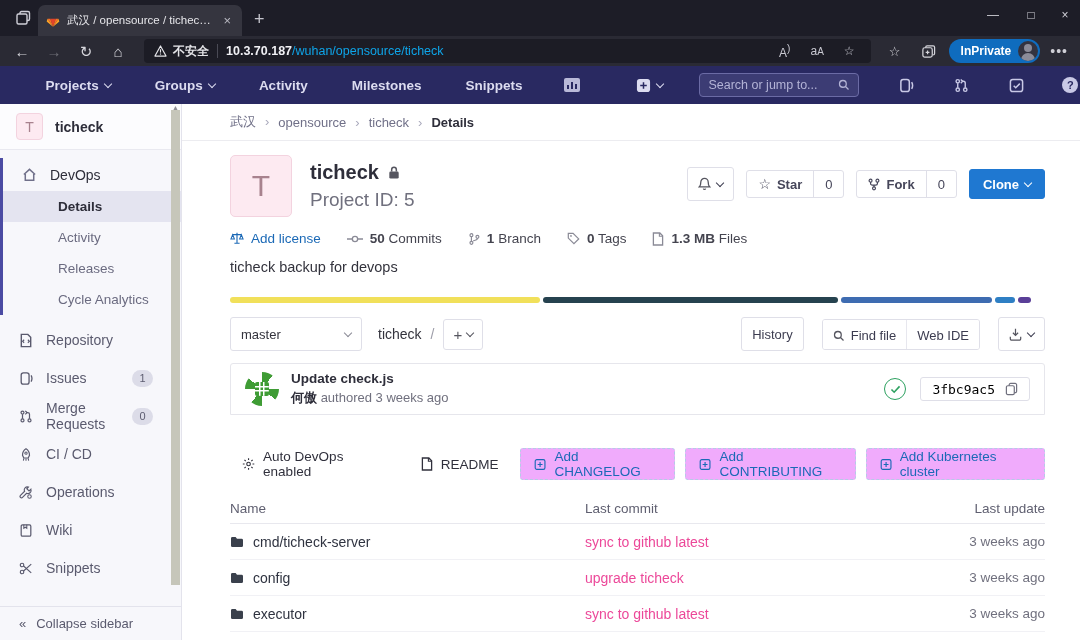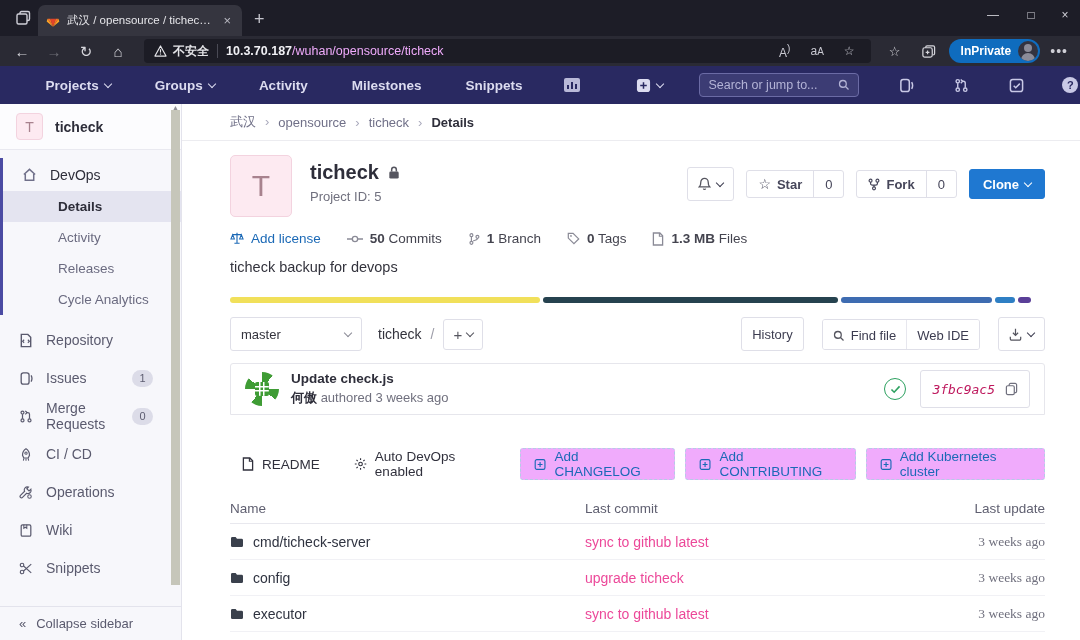--- a/index.html
+++ b/index.html
@@ -19,21 +19,21 @@
   .win-close { width:30px !important; }
 
   .toolbar { height:30px; background:#2a2a34; display:flex; align-items:center; padding:0 8px; gap:4px; flex:none; }
   .nav-ico { width:28px; text-align:center; color:#d6d6dc; font-size:15px; line-height:1; }
   .nav-ico.dim { opacity:.38; }
   .addr { flex:1; height:24px; background:#1c1c25; border-radius:4px; margin:0 6px 0 8px; display:flex; align-items:center; padding:0 10px; gap:8px; min-width:0; }
   .addr-warning { display:flex; align-items:center; gap:6px; color:#e4e4e8; font-size:12px; font-weight:bold; white-space:nowrap; }
   .addr-sep { width:1px; height:14px; background:#4a4a55; }
   .addr-url { font-size:12.5px; white-space:nowrap; overflow:hidden; }
   .addr-host { color:#f0f0f4; font-weight:bold; }
-  .addr-path { color:#f0abfc; }
+  .addr-path { color:#0ea5e9; }
   .addr-spacer { flex:1; }
   .addr-ico { color:#c9c9d2; font-size:12px; padding:0 6px; white-space:nowrap; }
   .tb-right { display:flex; align-items:center; gap:6px; }
   .inprivate { height:24px; background:#0f6cbe; border-radius:13px; display:flex; align-items:center; gap:7px; padding:2px 2px 2px 12px; }
   .inprivate-label { color:#fff; font-size:12px; font-weight:bold; }
   .inprivate-avatar { width:20px; height:20px; border-radius:50%; background:#333340; position:relative; overflow:hidden; }
   .inprivate-avatar::before { content:""; position:absolute; width:8px; height:8px; border-radius:50%; background:#8b8b98; left:6px; top:3px; }
   .inprivate-avatar::after { content:""; position:absolute; width:14px; height:9px; border-radius:7px 7px 0 0; background:#8b8b98; left:3px; top:12px; }
   .more-dots { color:#cfcfd6; font-size:14px; letter-spacing:1px; padding:0 4px; }
 
@@ -83,21 +83,21 @@
   .breadcrumbs { height:37px; border-bottom:1px solid #ececf0; display:flex; align-items:center; padding-left:48px; font-size:13px; color:#707088; flex:none; }
   .bc-item { white-space:nowrap; }
   .bc-item:not(:last-child)::after { content:"\203A"; margin:0 9px; color:#a9a9bc; }
   .bc-item.current { color:#2e2e3a; font-weight:600; }
   .content { flex:1; padding:12px 35px 0 48px; overflow:hidden; }
 
   .proj-header { display:flex; align-items:flex-start; gap:18px; margin-top:2px; }
   .proj-avatar { width:62px; height:62px; border-radius:5px; background:#fdeaf1; border:1px solid #f3d3df; color:#a8828e; font-size:30px; display:flex; align-items:center; justify-content:center; flex:none; }
   .proj-title-row { display:flex; align-items:center; gap:8px; margin-top:6px; }
   .proj-title { font-size:20px; font-weight:bold; color:#2e2e3a; }
-  .proj-id { font-size:13px; color:#70707e; margin-top:5px; }
+  .proj-id { font-size:19px; color:#70707e; margin-top:5px; }
   .proj-actions { margin-left:auto; display:flex; align-items:center; gap:12px; margin-top:12px; }
   .btn { display:inline-flex; align-items:center; justify-content:center; gap:6px; height:28px; border:1px solid #dfdfe8; border-radius:3px; background:#fff; font-size:13px; color:#3c3c50; padding:16px 10px; white-space:nowrap; }
   .btn-seg { display:inline-flex; height:28px; border:1px solid #dfdfe8; border-radius:3px; overflow:hidden; background:#fff; }
   .btn-seg .seg { display:flex; align-items:center; gap:6px; padding:0 11px; font-size:13px; font-weight:600; color:#46465a; }
   .btn-seg .seg + .seg { border-left:1px solid #dfdfe8; font-weight:400; }
   .btn-primary { background:#1f78d1; border-color:#1f78d1; color:#fff; font-weight:600; }
 
   .stats-row { display:flex; align-items:center; gap:26px; margin-top:14px; font-size:13.5px; color:#44444f; }
   .stat { display:flex; align-items:center; gap:7px; }
   .stat b { font-weight:bold; }
@@ -118,35 +118,35 @@
   .btn-group .btn { border:none; border-radius:0; height:29px; }
   .btn-group .btn + .btn { border-left:1px solid #e7e7ee; }
 
   .commit-box { margin-top:12px; border:1px solid #e6e6ec; border-radius:3px 3px 0 0; display:flex; align-items:center; padding:0 14px; height:52px; }
   .commit-avatar { width:34px; height:34px; border-radius:50%; position:relative; overflow:hidden; flex:none; }
   .commit-text { margin-left:12px; }
   .commit-title { font-size:13.5px; font-weight:bold; color:#2e2e3a; }
   .commit-meta { font-size:13px; color:#70707e; margin-top:3px; }
   .commit-meta b { color:#2e2e3a; font-weight:600; }
   .commit-right { margin-left:auto; display:flex; align-items:center; gap:14px; }
-  .sha-box { display:inline-flex; align-items:center; gap:10px; height:38px; border:1px solid #dfdfe8; border-radius:3px; background:#fff; padding:0 11px; font-family:"DejaVu Sans Mono","Liberation Mono",monospace; font-size:13px; color:#be185d;font-style:italic; }
+  .sha-box { display:inline-flex; align-items:center; gap:10px; height:24px; border:1px solid #dfdfe8; border-radius:3px; background:#fff; padding:0 11px; font-family:"DejaVu Sans Mono","Liberation Mono",monospace; font-size:13px; color:#000000; }
 
   .repo-btns { display:flex; align-items:center; gap:10px; margin-top:33px; }
   .btn-plain { display:inline-flex; align-items:center; gap:8px; height:32px; padding:0 12px; font-size:13.5px; color:#30303c; background:transparent; border:none; }
   .btn-dashed { display:inline-flex; align-items:center; gap:8px; height:32px; padding:0 13px; font-size:13.5px; color:#1b69b6; background:#f0abfc; border:1px dashed #b4cce6; border-radius:3px; }
 
   .file-table { margin-top:13px; font-size:14px; }
   .ft-head { display:flex; height:31px; align-items:center; color:#5f5f70; font-size:13.5px; border-bottom:1px solid #e8e8ee; }
   .ft-row { display:flex; height:36px; align-items:center; border-bottom:1px solid #f1f1f5; }
   .ft-c1 { width:355px; display:flex; align-items:center; gap:9px; }
   .ft-c2 { flex:1; }
   .ft-c3 { width:160px; text-align:right; }
   .ft-name { color:#2f3340; }
   .ft-commit { color:#ec4899; }
-  .ft-time { color:#70707e; font-size:13.5px;font-family:Liberation Serif, serif; }
+  .ft-time { color:#70707e; font-size:13.5px; }
   .folder-ico { color:#3a404c; flex:none; }
 
   .check-circle { width:22px; height:22px; border-radius:50%; border:1.6px solid #2da160; color:#2da160; display:flex; align-items:center; justify-content:center; }
 </style>
 </head>
 <body>
 
 <div class="tab-strip">
   <div class="tab-actions">
     <svg width="16" height="16" viewBox="0 0 16 16">
@@ -554,32 +554,32 @@
             <svg width="13" height="14" viewBox="0 0 14 15">
                 <rect x="1.5" y="4" width="8.5" height="9.5" rx="1.5" fill="none" stroke="#70707e" stroke-width="1.3"></rect>
                 <path d="M4.5 4V3A1.5 1.5 0 0 1 6 1.5h5A1.5 1.5 0 0 1 12.5 3v7a1.5 1.5 0 0 1-1.5 1.5h-1" fill="none" stroke="#70707e" stroke-width="1.3"></path>
               </svg>
           </span>
         </span>
       </div>
 
       <div class="repo-btns">
         <span class="btn-plain">
+          <svg width="14" height="14" viewBox="0 0 16 16">
+              <circle cx="8" cy="8" r="2.2" fill="none" stroke="#30303c" stroke-width="1.4"></circle>
+              <path d="M8 1v2.2M8 12.8V15M1 8h2.2M12.8 8H15M3 3l1.6 1.6M11.4 11.4L13 13M13 3l-1.6 1.6M4.6 11.4L3 13" stroke="#30303c" stroke-width="1.4"></path>
+            </svg>
+          <span>Auto DevOps enabled</span>
+        </span>
+        <span class="btn-plain">
           <svg width="12" height="14" viewBox="0 0 13 15">
               <path d="M1.5 1h7l3 3v10h-10z" fill="none" stroke="#30303c" stroke-width="1.4"></path>
               <path d="M8 1v3.5h3.5" fill="none" stroke="#30303c" stroke-width="1.2"></path>
             </svg>
           <span>README</span>
-        </span>
-        <span class="btn-plain">
-          <svg width="14" height="14" viewBox="0 0 16 16">
-              <circle cx="8" cy="8" r="2.2" fill="none" stroke="#30303c" stroke-width="1.4"></circle>
-              <path d="M8 1v2.2M8 12.8V15M1 8h2.2M12.8 8H15M3 3l1.6 1.6M11.4 11.4L13 13M13 3l-1.6 1.6M4.6 11.4L3 13" stroke="#30303c" stroke-width="1.4"></path>
-            </svg>
-          <span>Auto DevOps enabled</span>
         </span>
         <span class="btn-dashed">
           <svg width="13" height="13" viewBox="0 0 15 15">
               <rect x="1.5" y="1.5" width="12" height="12" rx="2" fill="none" stroke="#1b69b6" stroke-width="1.4"></rect>
               <path d="M7.5 4.5v6M4.5 7.5h6" stroke="#1b69b6" stroke-width="1.4"></path>
             </svg>
           <span>Add CHANGELOG</span>
         </span>
         <span class="btn-dashed">
           <svg width="13" height="13" viewBox="0 0 15 15">

